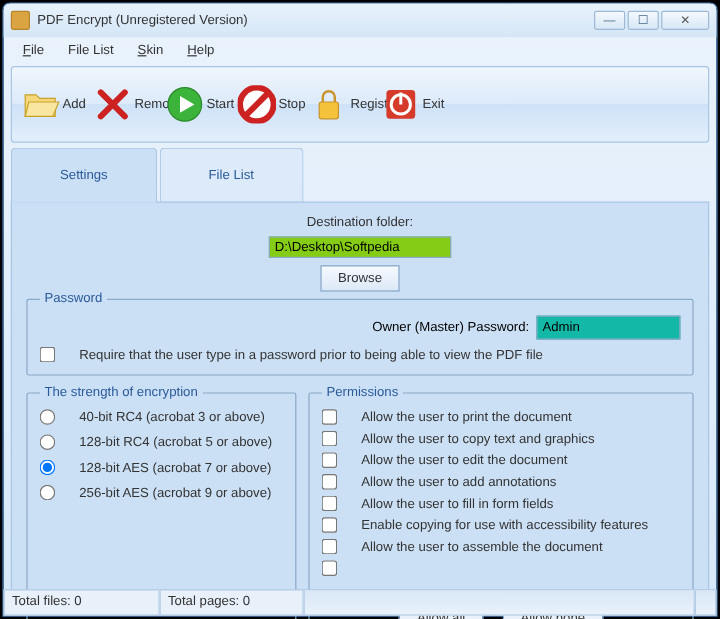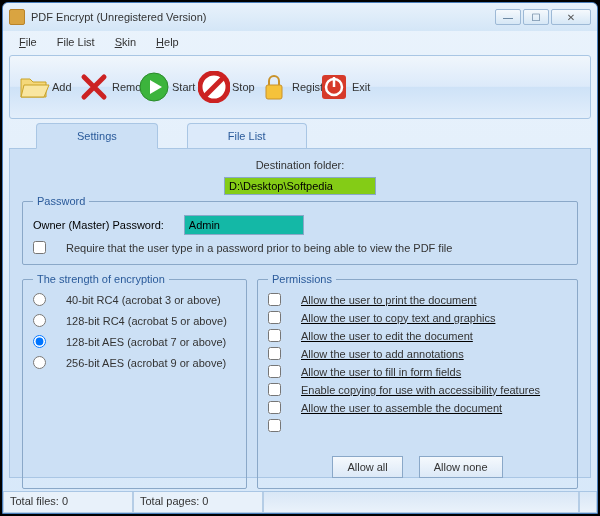--- a/index.html
+++ b/index.html
@@ -12,43 +12,43 @@
 .win-btn { width: 26px; height: 16px; background: linear-gradient(to bottom, #f5f9fd, #d6e7f6); border: 1px solid #9db9d6; border-radius: 2px; display: flex; align-items: center; justify-content: center; color: #4a6a8a; font-size: 10px; cursor: pointer; }
 .win-btn.close { width: 40px; color: #555; }
 .menubar { height: 22px; display: flex; align-items: center; padding: 0 8px; gap: 4px; }
 .menu-item { padding: 3px 8px; color: #333; cursor: pointer; }
 .menu-item u { text-decoration: underline; }
 .toolbar { height: 64px; margin: 2px 6px; background: linear-gradient(to bottom, #f0f6fc, #dceafa 49%, #cee2f7 50%, #e2eefb 100%); border: 1px solid #a9c6e4; border-radius: 3px; display: flex; align-items: center; padding: 4px 8px; gap: 12px; }
 .tool-btn { width: 48px; display: flex; flex-direction: row; align-items: center; gap: 2px; cursor: pointer; }
 .tool-icon { width: 32px; height: 32px; display: flex; align-items: center; justify-content: center; }
 .tool-label { color: #333; font-size: 11px; }
 .tabs { display: flex; margin: 4px 6px 0 6px; }
-.tab { padding: 6px 40px; background: #dceafa; border: 1px solid #a9c6e4; border-bottom: none; border-radius: 4px 4px 0 0; margin-right: 2px; color: #2a5a9a; cursor: pointer; margin-left: 27px; }
+.tab { padding: 16px 40px; background: #dceafa; border: 1px solid #a9c6e4; border-bottom: none; border-radius: 4px 4px 0 0; margin-right: 2px; color: #2a5a9a; cursor: pointer; }
 .tab.active { background: #cce0f5; font-weight: normal; border-bottom: 1px solid #cce0f5; position: relative; z-index: 2; }
 .content { margin: 0 6px; background: #cce0f5; border: 1px solid #a9c6e4; padding: 10px 12px; height: 330px; position: relative; top: -1px; }
 .dest-row { display: flex; align-items: center; gap: 6px; margin-bottom: 0; flex-direction: column; }
 .dest-row label { color: #333; }
 .dest-row input[type=text] { flex: 1; height: 20px; padding: 2px 4px; border: 1px solid #8aa8c8; background: #84cc16; }
 .btn { height: 22px; padding: 2px 14px; background: linear-gradient(to bottom, #f5f9fd, #dce9f7); border: 1px solid #8aa8c8; cursor: pointer; color: #333; }
 fieldset { border: 1px solid #8aa8c8; border-radius: 2px; padding: 8px 10px 10px 10px; margin-bottom: 8px; }
 legend { color: #2a5a9a; padding: 0 4px; font-size: 11px; }
-.pw-row { display: flex; align-items: center; gap: 20px; margin-bottom: 6px; }
+.pw-row { display: flex; align-items: center; gap: 6px; margin-bottom: 6px; justify-content: flex-end; }
 .pw-row input[type=text] { width: 120px; height: 20px; padding: 2px 4px; border: 1px solid #8aa8c8; background: #14b8a6; }
 .check-row { display: flex; align-items: center; gap: 18px; color: #333; }
 .check-row input[type=checkbox], .check-row input[type=radio] { margin-right: 2px; }
 .cols { display: flex; gap: 10px; }
 .col-left { width: 225px; }
 .col-right { flex: 1; }
 .radio-list, .check-list { display: flex; flex-direction: column; gap: 8px; }
-.check-list { gap: 5px; text-decoration: underline; }
+.check-list { gap: 5px; }
 .perm-buttons { display: flex; justify-content: center; gap: 16px; margin-top: 24px; }
 .statusbar { position: absolute; bottom: 0; left: 0; right: 0; height: 22px; display: flex; align-items: stretch; border-top: 1px solid #a9c6e4; background: #e8f1fa; }
 .status-cell { border: 1px solid #b5cde6; border-top: none; padding: 3px 6px; color: #333; }
 .status-cell:nth-child(1) { width: 130px; }
-.status-cell:nth-child(2) { width: 130px; }
+.status-cell:nth-child(2) { width: 120px; }
 .status-cell:nth-child(3) { flex: 1; background: linear-gradient(to bottom, #d9e7f6, #eaf2fb); }
 .status-cell:nth-child(4) { width: 18px; background: linear-gradient(to bottom, #d9e7f6, #eaf2fb); }
 </style>
 </head>
 <body>
 
 <div class="window">
   <div class="titlebar">
     <div class="titlebar-icon"></div>
     <div class="title-text">PDF Encrypt (Unregistered Version)</div>
@@ -125,20 +125,21 @@
 
   <div class="tabs">
     <div class="tab active">Settings</div>
     <div class="tab">File List</div>
   </div>
 
   <div class="content">
     <div class="dest-row">
       <label>Destination folder:</label>
       <input type="text" value="D:\Desktop\Softpedia" style="">
+      <button class="btn">Browse</button>
     </div>
 
     <fieldset>
       <legend>Password</legend>
       <div class="pw-row">
         <label>Owner (Master) Password:</label>
         <input type="text" value="Admin" style="">
       </div>
       <div class="check-row">
         <input type="checkbox" style="">

